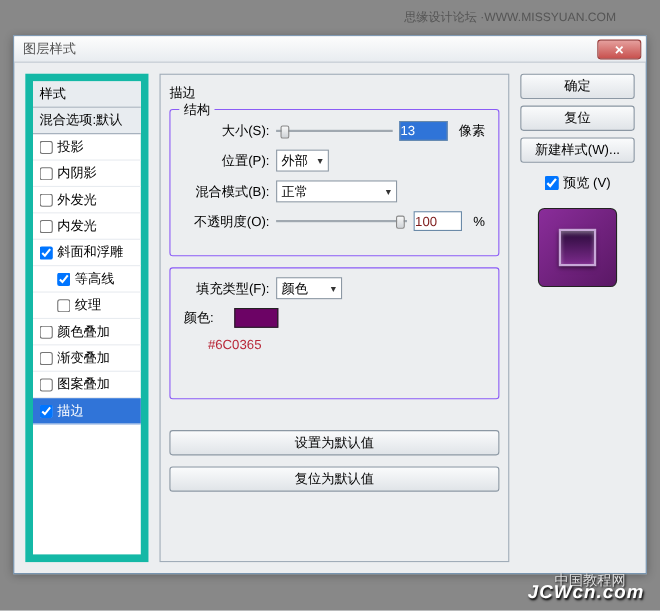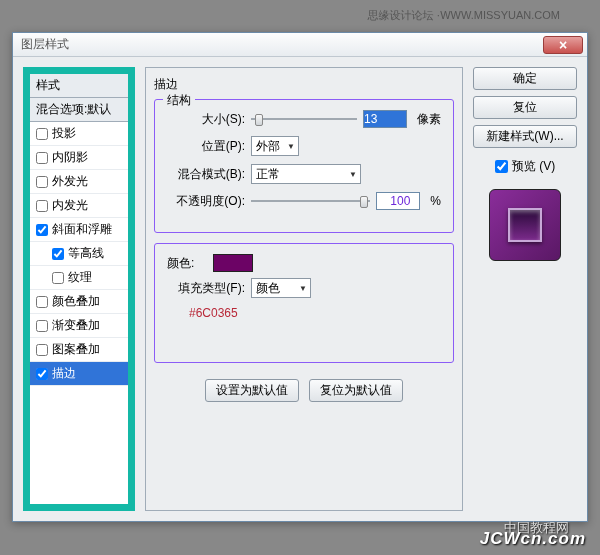--- a/index.html
+++ b/index.html
@@ -19,27 +19,27 @@
 .left-item.sub { padding-left: 22px; }
 .mid-panel { flex: 1; border: 1px solid #a0acb8; background: #eceef0; position: relative; padding: 8px; }
 .fieldset { border: 1px solid #8b5cf6; border-radius: 3px; padding: 10px 12px 14px; margin-bottom: 10px; position: relative; }
 .legend { position: absolute; top: -8px; left: 8px; background: #eceef0; padding: 0 4px; }
 .row { display: flex; align-items: center; margin-bottom: 8px; gap: 6px; }
 .row-label { width: 78px; text-align: right; }
 .slider { flex: 1; height: 16px; position: relative; background: transparent; }
 .slider-track { position: absolute; top: 7px; left: 0; right: 0; height: 2px; background: #a0a8b0; }
 .slider-thumb { position: absolute; top: 3px; width: 8px; height: 12px; background: linear-gradient(#f8f8f8,#d0d4d8); border: 1px solid #888; border-radius: 2px; }
 .num-input { width: 44px; height: 18px; border: 1px solid #6b8aa8; background: #2f74d8; color: #fff; text-align: left; }
-.num-input.plain { background: #fff; color: #6d28d9; padding-left: 13px; }
+.num-input.plain { background: #fff; color: #7f1d1d; }
 .unit { margin-left: 4px; }
 .select { height: 20px; border: 1px solid #8c98a4; background: #fff; padding: 0 18px 0 4px; position: relative; display: inline-flex; align-items: center; }
 .select::after { content: "▼"; position: absolute; right: 3px; font-size: 8px; color: #333; }
 .color-swatch { width: 40px; height: 18px; background: #6c0365; border: 1px solid #222; display: inline-block; }
 .hex-text { color: #b82838; margin-left: 22px; margin-top: 8px; }
-.btn-row { display: flex; gap: 10px; justify-content: center; margin-top: 16px; }
+.btn-row { display: flex; gap: 10px; justify-content: center; margin-top: 28px; flex-direction: column; }
 .btn { padding: 2px 10px; background: linear-gradient(#fafbfc,#e0e4e8); border: 1px solid #8c98a4; border-radius: 3px; cursor: pointer; }
 .right-panel { width: 104px; display: flex; flex-direction: column; gap: 6px; align-items: stretch; }
 .right-btn { padding: 2px 4px; background: linear-gradient(#fafbfc,#e0e4e8); border: 1px solid #8c98a4; border-radius: 3px; cursor: pointer; text-align: center; }
 .preview-check { display: flex; align-items: center; justify-content: center; gap: 4px; margin-top: 4px; }
 .preview-box { width: 72px; height: 72px; background: linear-gradient(135deg,#8a2d9a,#5a1865); border: 1px solid #222; margin: 8px auto 0; position: relative; border-radius: 6px; }
 .preview-inner { position: absolute; top: 18px; left: 18px; right: 18px; bottom: 18px; background: linear-gradient(#2a0a3a,#7a2a8a); border: 2px solid #c8a8d8; box-shadow: inset 0 2px 4px rgba(255,255,255,0.4), 0 2px 4px rgba(0,0,0,0.5); }
 .watermark { position: absolute; bottom: 6px; right: 14px; color: #fff; font-size: 17px; font-style: italic; font-weight: bold; text-shadow: 1px 1px 2px #000; letter-spacing: 1px; }
 .cn-wm { position: absolute; bottom: 18px; right: 31px; color: #ddd; font-size: 13px; text-shadow: 1px 1px 2px #000; margin-top: 44px;}
 </style>
 </head>
@@ -134,29 +134,29 @@
           <div class="slider">
               <div class="slider-track"></div>
               <div class="slider-thumb" style="right:2px;"></div>
             </div>
           <input class="num-input plain" value="100" style="">
           <span class="unit">%</span>
         </div>
       </div>
 
       <div class="fieldset" style="height:120px;">
-        <div class="row">
-          <span style="width:40px;">颜色:</span>
-          <span class="color-swatch"></span>
-        </div>
         <div class="row" style="margin-top:-2px;">
           <span class="row-label">填充类型(F):</span>
           <div class="select" style="width:60px;">
               <span>颜色</span>
             </div>
+        </div>
+        <div class="row">
+          <span style="width:40px;">颜色:</span>
+          <span class="color-swatch"></span>
         </div>
         <div class="hex-text">#6C0365</div>
       </div>
 
       <div class="btn-row">
         <button class="btn">设置为默认值</button>
         <button class="btn">复位为默认值</button>
       </div>
     </div>
 

